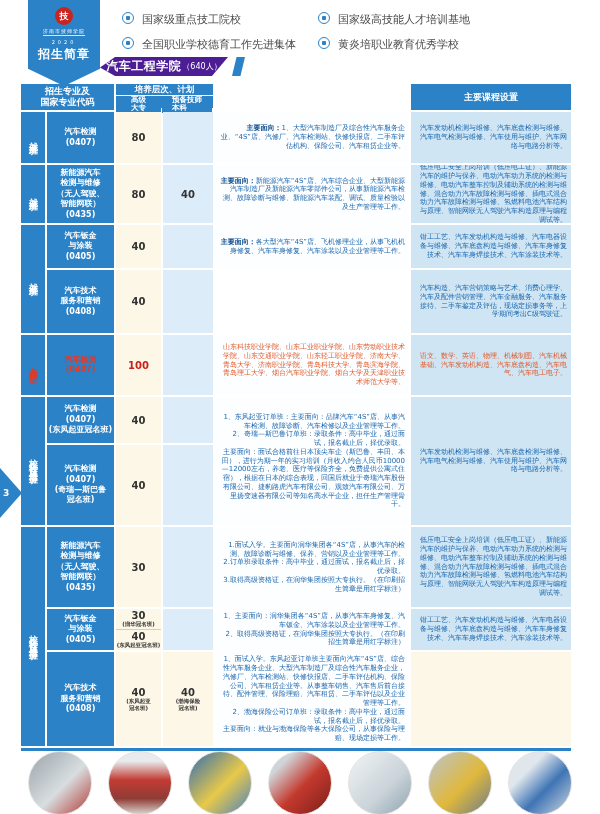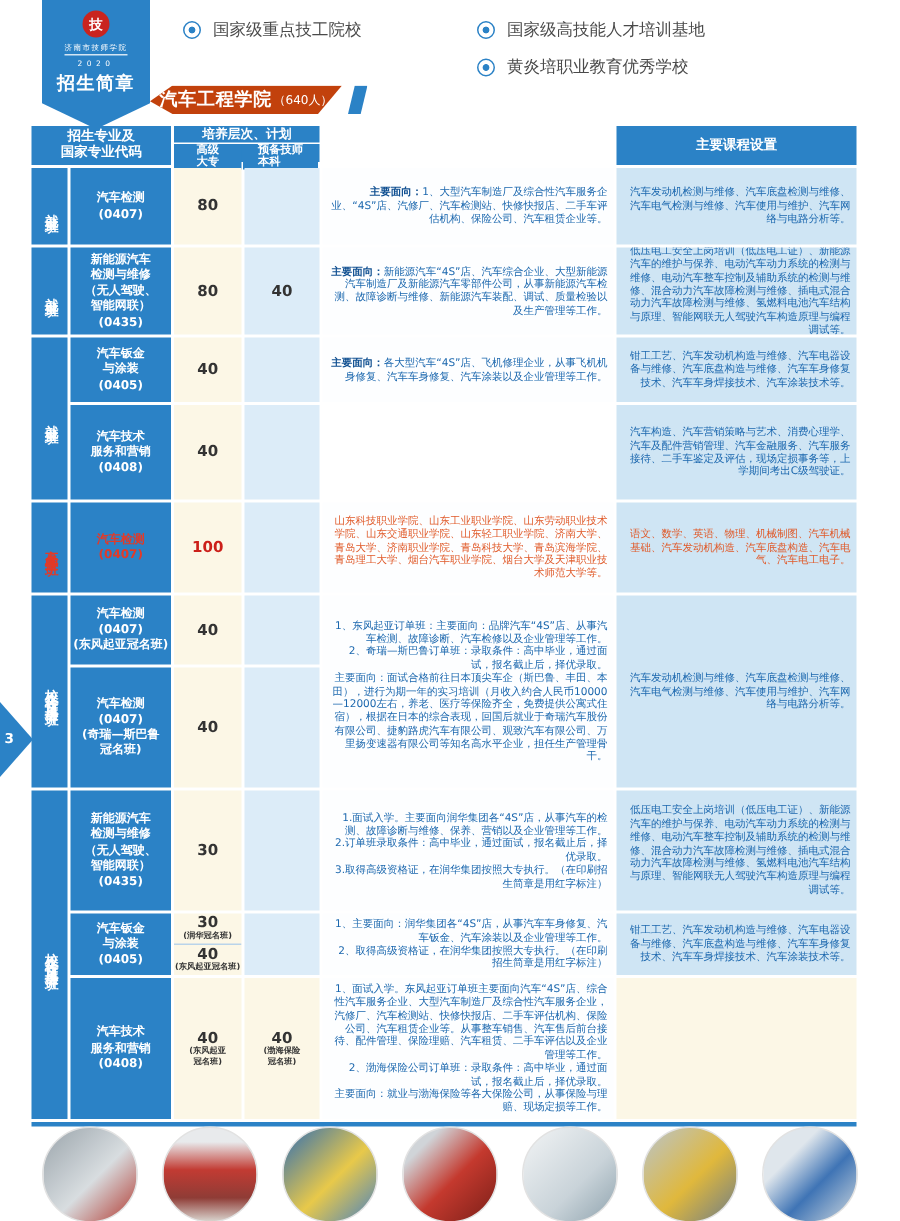--- a/index.html
+++ b/index.html
@@ -10,26 +10,26 @@
   .ribbon{position:absolute;left:28px;top:0;width:72px;height:86px;background:#2b82c6;
           clip-path:polygon(0 0,100% 0,100% 80%,50% 100%,0 80%);
           display:flex;flex-direction:column;align-items:center;color:#fff;}
   .ribbon .logo{width:18px;height:18px;border-radius:50%;background:#c9241f;margin-top:7px;
           display:flex;align-items:center;justify-content:center;color:#fff;font-size:9px;font-weight:bold;}
   .ribbon .school{font-size:5px;margin-top:3px;letter-spacing:1px;border-bottom:1px solid rgba(255,255,255,.8);padding-bottom:1px;}
   .ribbon .year{font-size:5px;letter-spacing:3px;margin-top:3px;}
   .ribbon .rtitle{font-size:12px;font-weight:bold;letter-spacing:1px;margin-top:1px;}
 
   
-  .honor{position:absolute;display:flex;align-items:center;color:#4a4a4a;font-size:11px;white-space:nowrap;}
+  .honor{position:absolute;display:flex;color:#4a4a4a;font-size:11px;white-space:nowrap;}
   .medal{width:10px;height:10px;border-radius:50%;border:1.5px solid #2b82c6;margin-right:8px;flex:0 0 auto;
          background:radial-gradient(circle at 50% 50%, #2b82c6 0 2px, transparent 2.5px);}
 
   
-  .banner{position:absolute;left:100px;top:57px;width:128px;height:19px;background:#c2410c;
+  .banner{position:absolute;left:100px;top:57px;width:128px;height:19px;background:#4c1d95;
           clip-path:polygon(0 55%,15px 0,100% 0,calc(100% - 16px) 100%,15px 100%);
           display:flex;align-items:center;justify-content:center;color:#fff;}
   .banner b{font-size:12px;font-weight:bold;letter-spacing:.5px;}
   .banner span{font-size:8px;margin-left:1px;}
   .banner-slash{position:absolute;left:232px;top:57px;width:13px;height:19px;background:#2b82c6;
           clip-path:polygon(35% 0,100% 0,65% 100%,0 100%);}
 
   
   .tbl{position:absolute;left:21px;top:84px;display:grid;gap:2px;
        grid-template-columns:24px 67px 45px 50px 194px 160px;
@@ -96,20 +96,24 @@
     <div class="rtitle">招生简章</div>
   </div>
 
   <div class="honor" style="left:122px;top:12px;">
     <span class="medal"></span>
     <span>国家级重点技工院校</span>
   </div>
   <div class="honor" style="left:318px;top:12px;">
     <span class="medal"></span>
     <span>国家级高技能人才培训基地</span>
+  </div>
+  <div class="honor" style="left:122px;top:37px;">
+    <span class="medal"></span>
+    <span>全国职业学校德育工作先进集体</span>
   </div>
   <div class="honor" style="left:318px;top:37px;">
     <span class="medal"></span>
     <span>黄炎培职业教育优秀学校</span>
   </div>
 
   <div class="banner">
     <b>汽车工程学院</b>
     <span>（640人）</span>
   </div>

